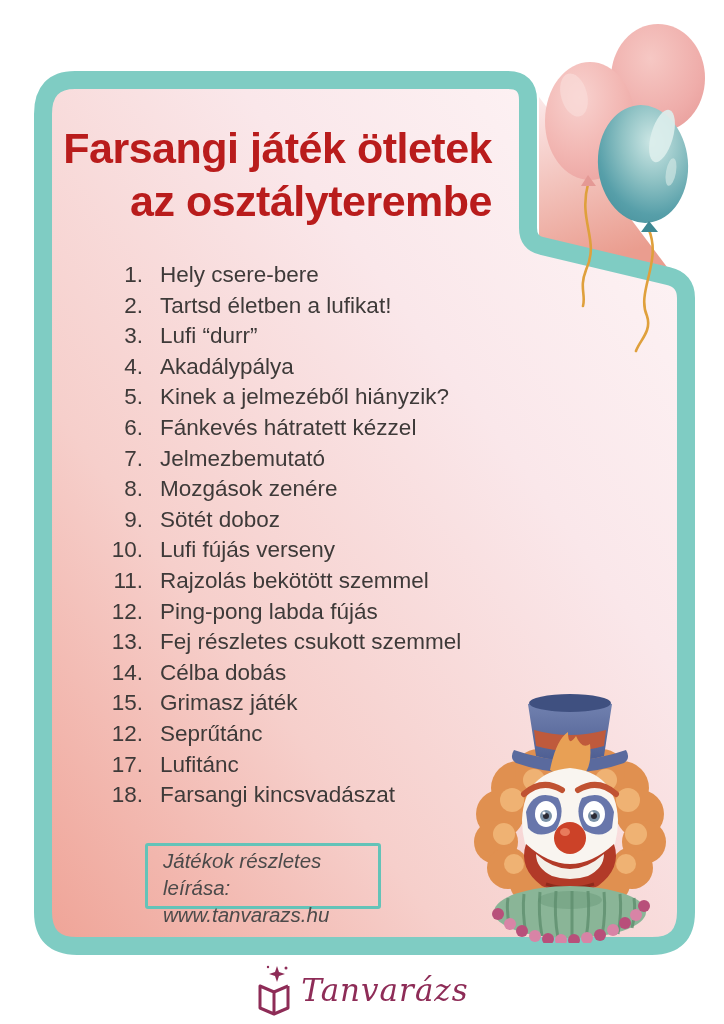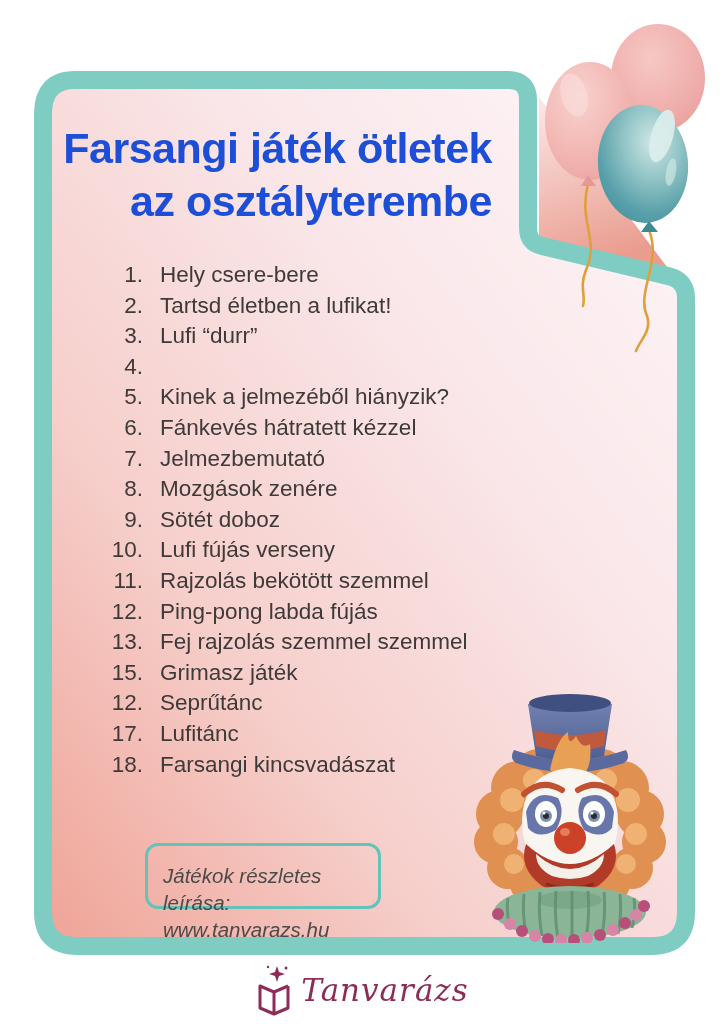--- a/index.html
+++ b/index.html
@@ -7,40 +7,40 @@
     width:724px;height:1024px;position:relative;overflow:hidden;
     background:#ffffff;
     font-family:"Liberation Sans", sans-serif;
   }
   #scene{position:absolute;left:0;top:0;width:724px;height:1024px;}
   .abs{position:absolute;}
   
   .title{
     left:50px;top:122px;width:442px;
     text-align:right;
-    color:#1d4ed8;
+    color:#b91c1c;
     font-weight:700;
     font-size:43px;line-height:53px;
     letter-spacing:-0.5px;
   }
   
   .game-list{
     left:103px;top:260px;width:420px;
     list-style:none;margin:0;padding:0;
     color:#3e3a39;font-size:22.5px;line-height:30.6px;
   }
   .game-list .item{display:flex;}
   .game-list .num{width:40px;text-align:right;flex:0 0 auto;}
   .game-list .lbl{margin-left:17px;white-space:nowrap;}
   
   .info-box{
     left:145px;top:843px;width:236px;height:66px;
-    border:3px solid #63c3b8;border-radius:13px;
+    border:3px solid #63c3b8;border-radius:3px;
     box-sizing:border-box;
-    padding:16px 0 0 15px;
+    padding:1px 0 0 15px;
     font-style:italic;color:#4c4a4a;
     font-size:20.5px;line-height:27px;
   }
   
   .logo{
     left:0;top:960px;width:724px;height:60px;
     display:flex;align-items:center;justify-content:center;
     color:#8e2c57;
   }
   .logo .logo-text{
@@ -123,20 +123,21 @@
   <li class="item">
       <span class="num">2.</span>
       <span class="lbl">Tartsd életben a lufikat!</span>
     </li>
   <li class="item">
       <span class="num">3.</span>
       <span class="lbl">Lufi “durr”</span>
     </li>
   <li class="item">
       <span class="num">4.</span>
+      <span class="lbl">Akadálypálya</span>
     </li>
   <li class="item">
       <span class="num">5.</span>
       <span class="lbl">Kinek a jelmezéből hiányzik?</span>
     </li>
   <li class="item">
       <span class="num">6.</span>
       <span class="lbl">Fánkevés hátratett kézzel</span>
     </li>
   <li class="item">
@@ -158,21 +159,25 @@
   <li class="item">
       <span class="num">11.</span>
       <span class="lbl">Rajzolás bekötött szemmel</span>
     </li>
   <li class="item">
       <span class="num">12.</span>
       <span class="lbl">Ping-pong labda fújás</span>
     </li>
   <li class="item">
       <span class="num">13.</span>
-      <span class="lbl">Fej rajzolás szemmel szemmel</span>
+      <span class="lbl">Fej részletes csukott szemmel</span>
+    </li>
+  <li class="item">
+      <span class="num">14.</span>
+      <span class="lbl">Célba dobás</span>
     </li>
   <li class="item">
       <span class="num">15.</span>
       <span class="lbl">Grimasz játék</span>
     </li>
   <li class="item">
       <span class="num">12.</span>
       <span class="lbl">Seprűtánc</span>
     </li>
   <li class="item">

